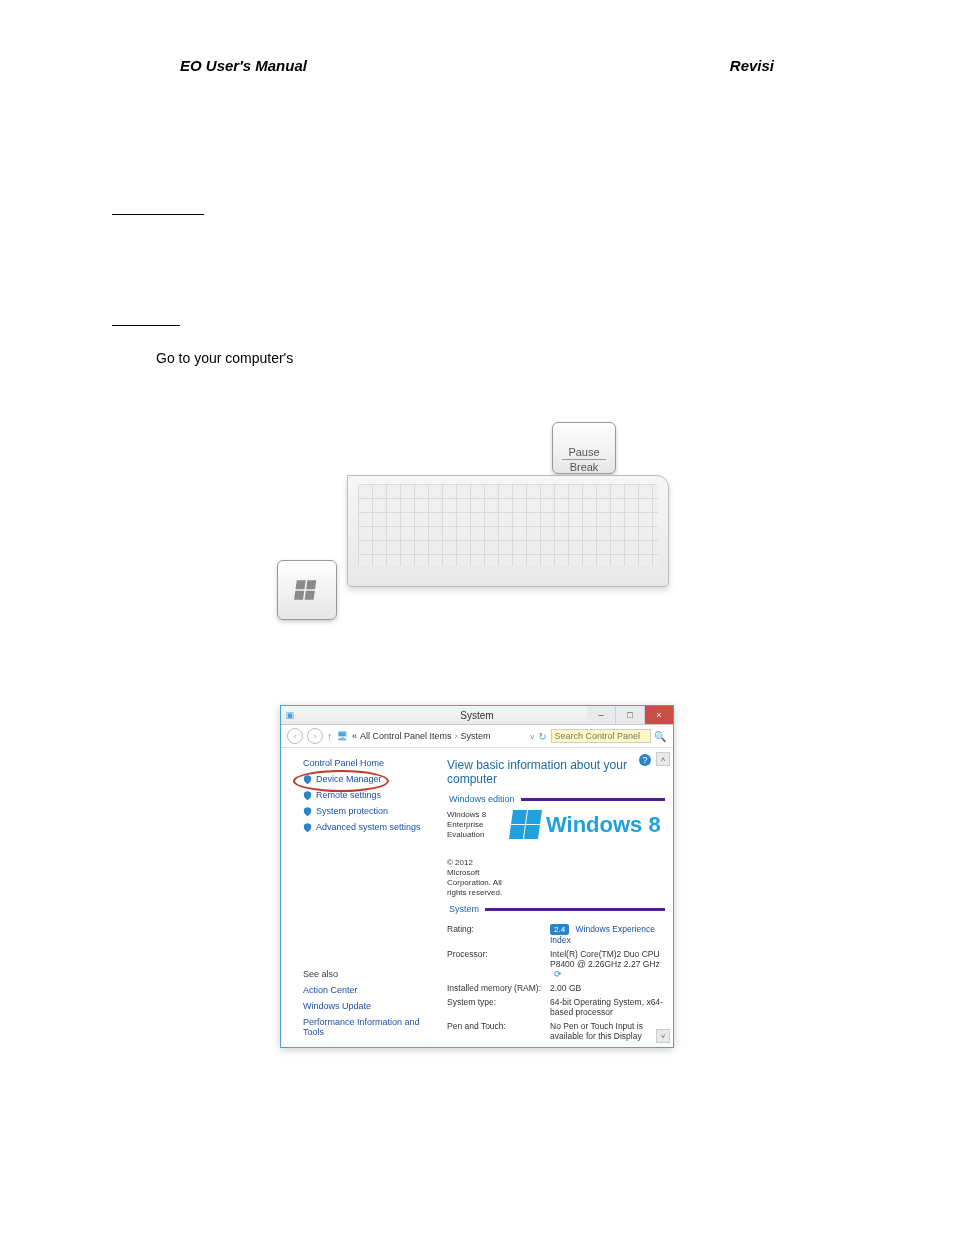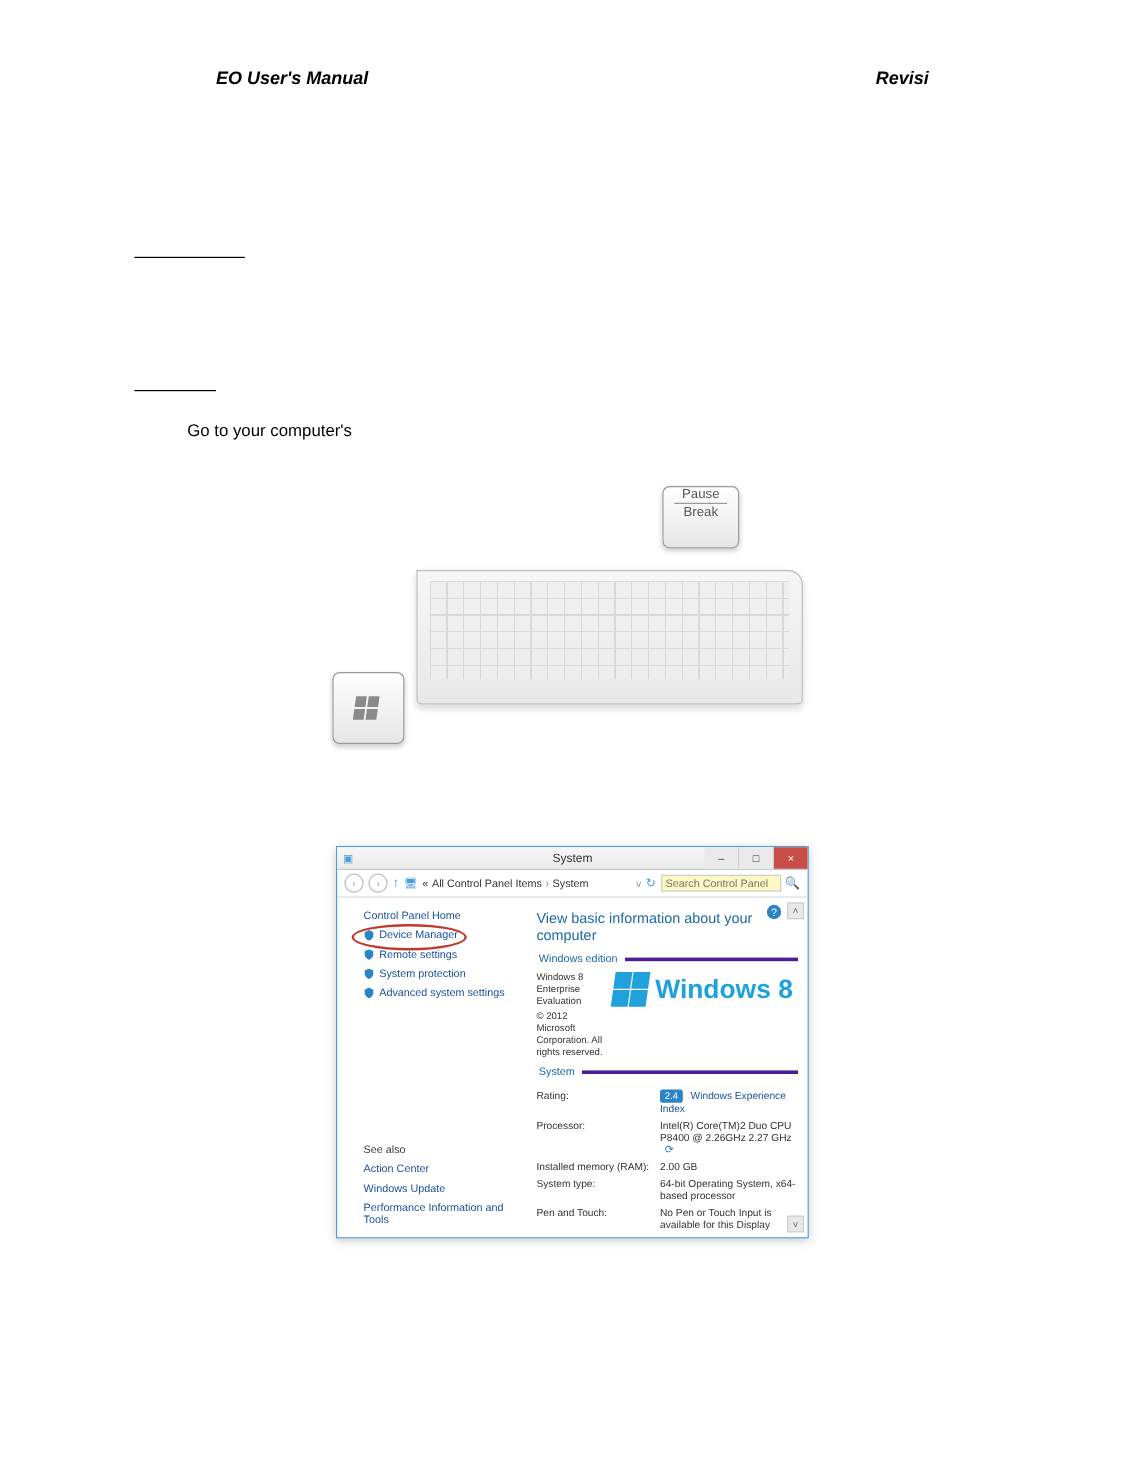--- a/index.html
+++ b/index.html
@@ -5,21 +5,21 @@
   html,body{margin:0;padding:0;background:#fff;font-family:Arial,Helvetica,sans-serif;color:#000}
   .page{width:954px;height:1235px;position:relative;margin:0 auto;background:#fff}
   .hdr{position:absolute;top:57px;left:180px;right:180px;display:flex;justify-content:space-between;font-style:italic;font-weight:bold;font-size:15px}
   .section-underline{position:absolute;left:112px;height:1px;background:#000}
   .step-text{position:absolute;left:156px;font-size:14px}
   .fig{position:absolute;left:112px;right:112px;display:flex;justify-content:center}
   
   .kbwrap{position:relative;width:400px;height:230px}
   .winkey{position:absolute;left:0px;top:155px;width:58px;height:58px;border:1px solid #999;border-radius:6px;background:linear-gradient(#fff,#e6e6e6);box-shadow:0 2px 4px rgba(0,0,0,.2);display:flex;align-items:center;justify-content:center}
   .winkey svg{width:26px;height:26px}
-  .pausekey{position:absolute;left:275px;top:0;width:62px;height:50px;border:1px solid #999;border-radius:6px;background:linear-gradient(#fff,#e6e6e6);box-shadow:0 2px 4px rgba(0,0,0,.2);display:flex;flex-direction:column;align-items:center;justify-content:flex-start;font-size:11px;color:#555;line-height:1.1}
+  .pausekey{position:absolute;left:275px;top:17px;width:62px;height:50px;border:1px solid #999;border-radius:6px;background:linear-gradient(#fff,#e6e6e6);box-shadow:0 2px 4px rgba(0,0,0,.2);display:flex;flex-direction:column;align-items:center;justify-content:flex-end;font-size:11px;color:#555;line-height:1.1}
   .pausekey .divider{width:70%;height:1px;background:#999;margin:1px 0}
   .keyboard{position:absolute;left:70px;top:70px;width:320px;height:110px;border:1px solid #bbb;border-radius:0 12px 4px 4px;background:linear-gradient(#f6f6f6,#e8e8e8);box-shadow:0 3px 6px rgba(0,0,0,.15)}
   .keyboard::before{content:"";position:absolute;inset:8px 10px 20px 10px;background:
     repeating-linear-gradient(to right,#d7d7d7 0,#d7d7d7 1px,transparent 1px,transparent 14px),
     repeating-linear-gradient(to bottom,#d7d7d7 0,#d7d7d7 1px,transparent 1px,transparent 14px),
     #efefef;border-radius:2px;opacity:.9}
   
   .syswin{width:392px;border:1px solid #4aa0d8;background:#fff;font-size:9px;color:#222;box-shadow:0 2px 8px rgba(0,0,0,.2)}
   .titlebar{height:18px;background:linear-gradient(#f7f7f7,#eaeaea);border-bottom:1px solid #c9c9c9;display:flex;align-items:center;position:relative}
   .titlebar .ticon{width:18px;display:flex;justify-content:center;color:#4aa0d8;font-size:9px}
@@ -183,21 +183,21 @@
           <span class="scrollup">˄</span>
           <span class="scrolldown">˅</span>
 
           <div class="h1">View basic information about your computer</div>
 
           <fieldset class="grp">
             <legend>Windows edition</legend>
             <div class="winedition">
               <div class="edtext">
                 <div>Windows 8 Enterprise Evaluation</div>
-                <div style="margin-top:2px">© 2012 Microsoft Corporation. All rights reserved.</div>
+                <div style="margin-top:18px">© 2012 Microsoft Corporation. All rights reserved.</div>
               </div>
               <div class="winlogo">
                 <span class="sq">
                   <span></span>
                     <span></span>
                     <span></span>
                     <span></span>
                 </span>
                 <span class="txt">Windows 8</span>
               </div>

